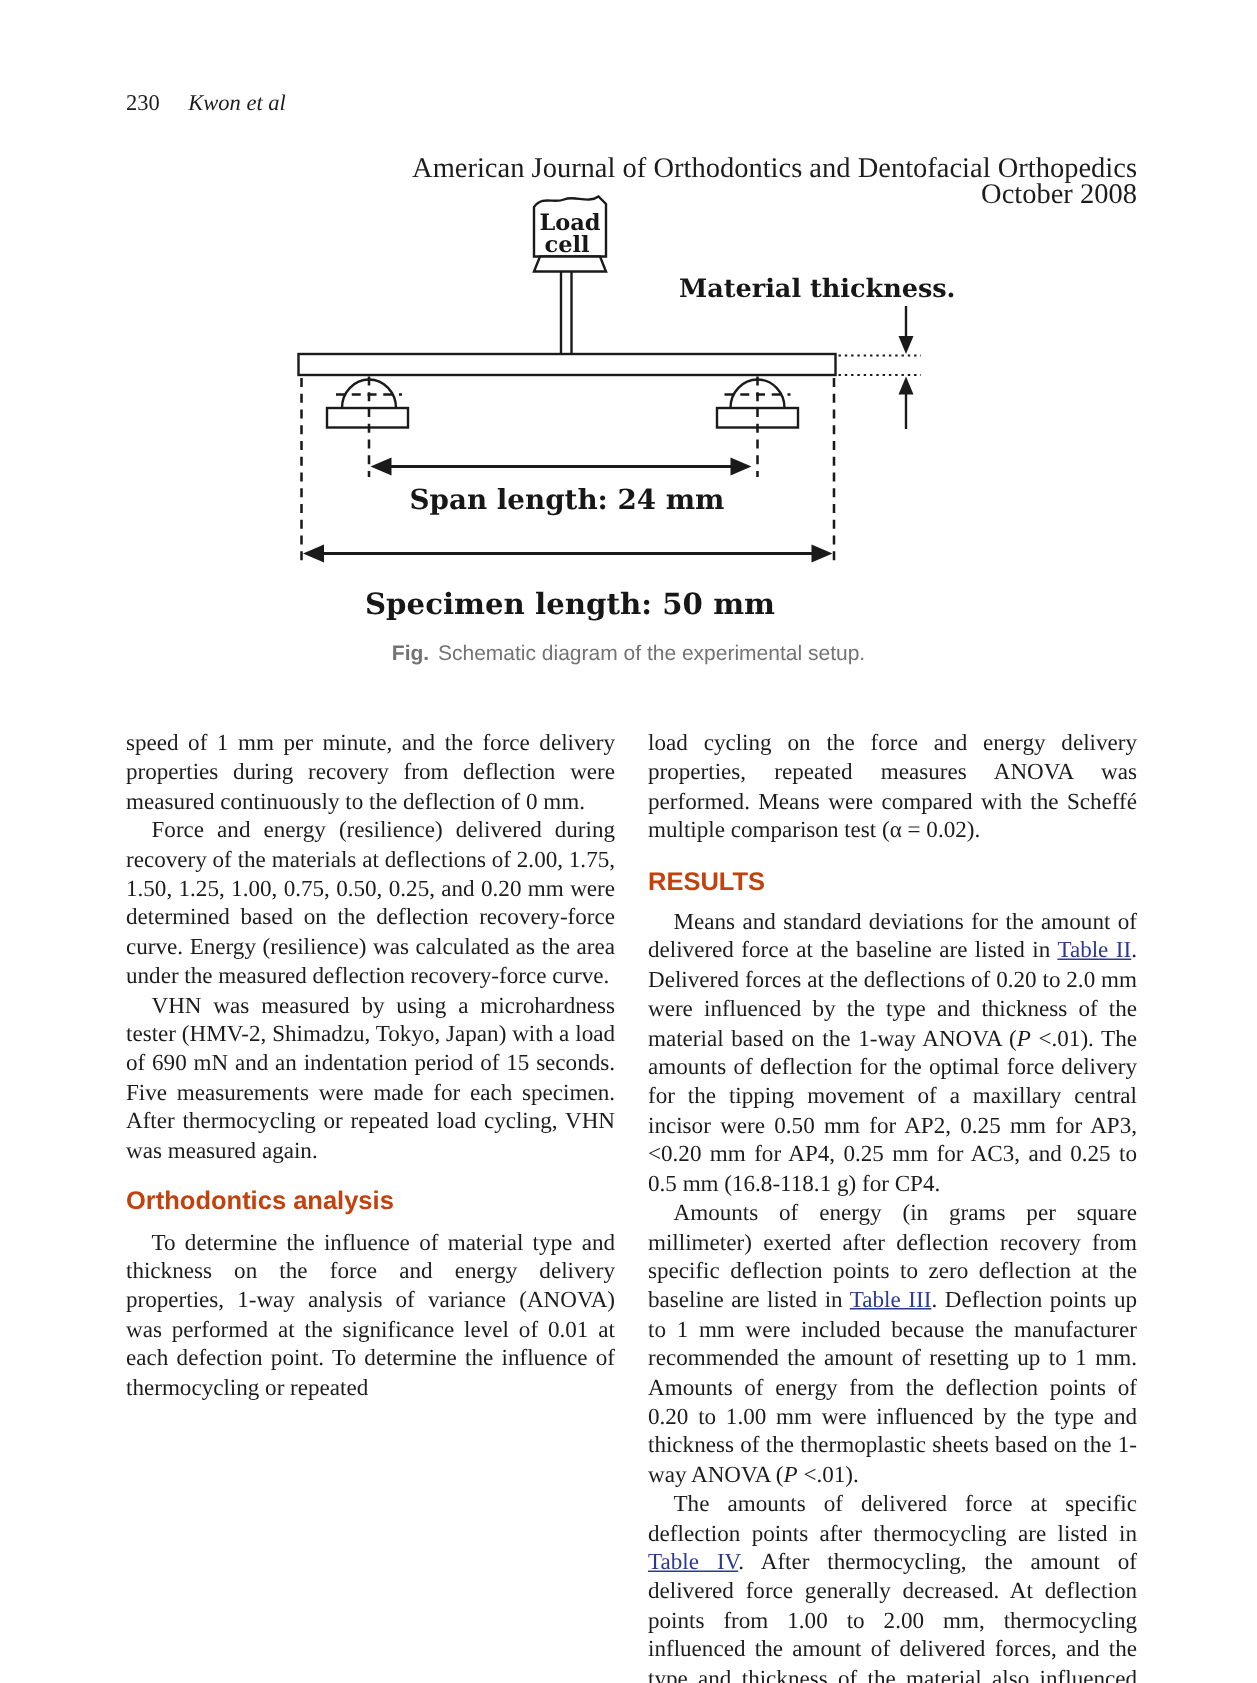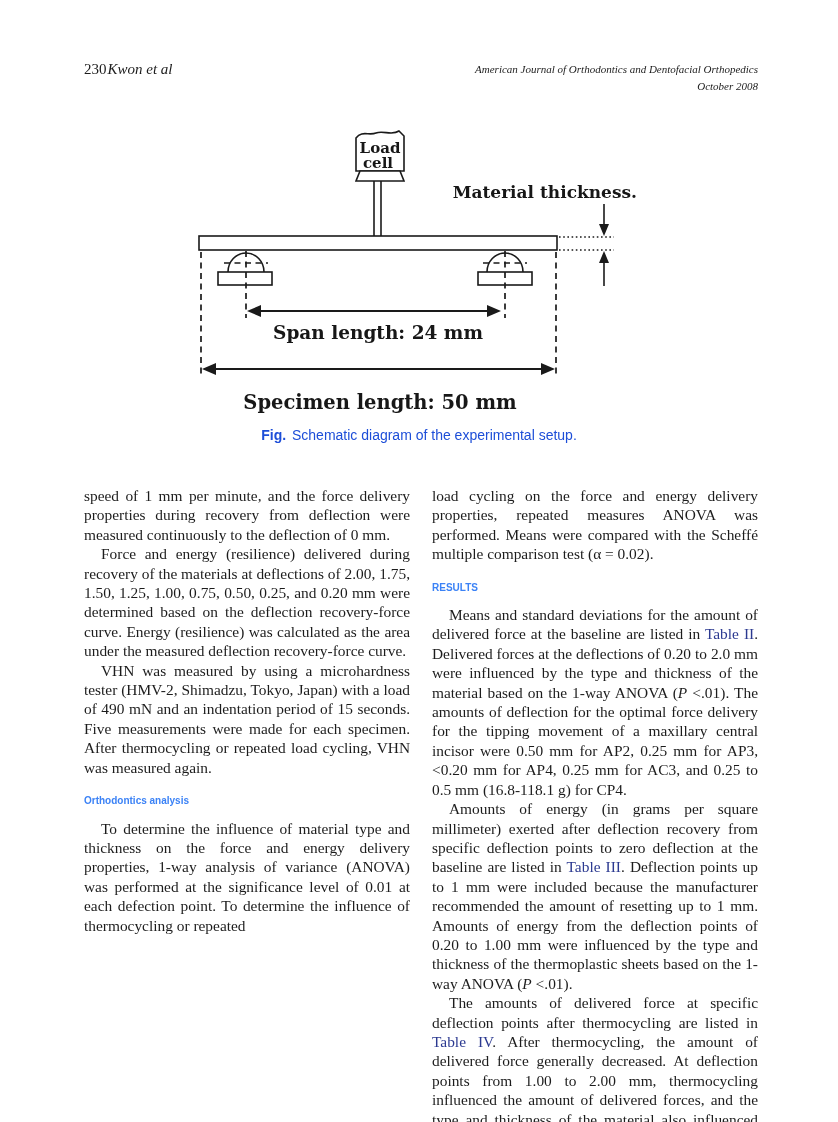--- a/index.html
+++ b/index.html
@@ -8,47 +8,47 @@
     position:relative; width:838px; height:1122px; background:#ffffff;
     font-family:"Liberation Serif", serif; color:#1c1c1c; overflow:hidden;
   }
   
   .header {
     position:absolute; top:61px; left:84px; right:80px;
     display:flex; justify-content:space-between; align-items:flex-start;
   }
   .header-left { font-size:15px; white-space:nowrap; }
   .pagenum { font-weight:normal; }
-  .authors { font-style:italic; margin-left:1px; }
-  .header-right { text-align:right; font-style:italic; font-size:11px; line-height:16.5px; }
+  .authors { font-style:italic; margin-left:19px; }
+  .header-right { text-align:right; font-size:19px; line-height:16.5px;margin-top:44px; }
   
   .diagram { position:absolute; top:120px; left:0; }
   .sline { stroke:#1a1a1a; stroke-width:1.6; fill:none; }
   .thick { stroke-width:2.1; }
   .fillw { fill:#ffffff; stroke:#1a1a1a; stroke-width:1.6; }
   .dash  { stroke:#1a1a1a; stroke-width:1.7; fill:none; stroke-dasharray:6 4.5; }
   .dot   { stroke:#1a1a1a; stroke-width:1.4; fill:none; stroke-dasharray:1.6 2.6; }
   .ah    { fill:#1a1a1a; stroke:none; }
   .dlabel { font-family:"DejaVu Serif", serif; font-weight:bold; fill:#171717; }
   
   .caption {
     position:absolute; top:427px; left:0; width:100%; text-align:center;
-    font-family:"Liberation Sans", sans-serif; font-size:14px; color:#1d4ed8;
+    font-family:"Liberation Sans", sans-serif; font-size:14px; color:#737373;
   }
   .cap-bold { font-weight:bold; margin-right:2px; }
   
   .columns { position:absolute; top:486px; left:84px; right:80px; display:flex; gap:22px; }
   .col { flex:1 1 0; font-size:15.4px; line-height:19.4px; text-align:justify; }
   .para { margin:0; }
   .para.indent { text-indent:17px; }
   .subhead {
-    font-family:"Liberation Sans", sans-serif; font-size:10px; font-weight:bold;
-    margin:14px 0 8px 0; color:#3b82f6; text-align:left;
+    font-family:"Liberation Sans", sans-serif; font-size:17px; font-weight:bold;
+    margin:14px 0 8px 0; color:#c2410c; text-align:left;
   }
-  .link { color:var(--link-color); }
+  .link { color:var(--link-color);text-decoration:underline; }
   .i { font-style:italic; }
 </style>
 </head>
 <body>
 
 <div class="page">
 
   <div class="header">
     <div class="header-left">
       <span class="pagenum">230</span><span class="authors">Kwon et al</span>
@@ -122,21 +122,21 @@
 
   <div class="caption">
     <span class="cap-bold">Fig.</span>
     <span>Schematic diagram of the experimental setup.</span>
   </div>
 
   <div class="columns">
     <div class="col">
         <p class="para"><span>speed of 1 mm per minute, and the force delivery properties during recovery from deflection were measured continuously to the deflection of 0 mm.</span></p>
         <p class="para indent"><span>Force and energy (resilience) delivered during recovery of the materials at deflections of 2.00, 1.75, 1.50, 1.25, 1.00, 0.75, 0.50, 0.25, and 0.20 mm were determined based on the deflection recovery-force curve. Energy (resilience) was calculated as the area under the measured deflection recovery-force curve.</span></p>
-        <p class="para indent"><span>VHN was measured by using a microhardness tester (HMV-2, Shimadzu, Tokyo, Japan) with a load of 490 mN and an indentation period of 15 seconds. Five measurements were made for each specimen. After thermocycling or repeated load cycling, VHN was measured again.</span></p>
+        <p class="para indent"><span>VHN was measured by using a microhardness tester (HMV-2, Shimadzu, Tokyo, Japan) with a load of 690 mN and an indentation period of 15 seconds. Five measurements were made for each specimen. After thermocycling or repeated load cycling, VHN was measured again.</span></p>
         <h3 class="subhead">Orthodontics analysis</h3>
         <p class="para indent"><span>To determine the influence of material type and thickness on the force and energy delivery properties, 1-way analysis of variance (ANOVA) was performed at the significance level of 0.01 at each defection point. To determine the influence of thermocycling or repeated</span></p>
       </div>
     <div class="col">
         <p class="para"><span>load cycling on the force and energy delivery properties, repeated measures ANOVA was performed. Means were compared with the Scheffé multiple comparison test (α = 0.02).</span></p>
         <h3 class="subhead">RESULTS</h3>
         <p class="para indent"><span>Means and standard deviations for the amount of delivered force at the baseline are listed in </span><span class="link">Table II</span><span>. Delivered forces at the deflections of 0.20 to 2.0 mm were influenced by the type and thickness of the material based on the 1-way ANOVA (</span><span class="i">P</span><span> &lt;.01). The amounts of deflection for the optimal force delivery for the tipping movement of a maxillary central incisor were 0.50 mm for AP2, 0.25 mm for AP3, &lt;0.20 mm for AP4, 0.25 mm for AC3, and 0.25 to 0.5 mm (16.8-118.1 g) for CP4.</span></p>
         <p class="para indent"><span>Amounts of energy (in grams per square millimeter) exerted after deflection recovery from specific deflection points to zero deflection at the baseline are listed in </span><span class="link">Table III</span><span>. Deflection points up to 1 mm were included because the manufacturer recommended the amount of resetting up to 1 mm. Amounts of energy from the deflection points of 0.20 to 1.00 mm were influenced by the type and thickness of the thermoplastic sheets based on the 1-way ANOVA (</span><span class="i">P</span><span> &lt;.01).</span></p>
         <p class="para indent"><span>The amounts of delivered force at specific deflection points after thermocycling are listed in </span><span class="link">Table IV</span><span>. After thermocycling, the amount of delivered force generally decreased. At deflection points from 1.00 to 2.00 mm, thermocycling influenced the amount of delivered forces, and the type and thickness of the material also influenced the delivered forces based on</span></p>
       </div>

